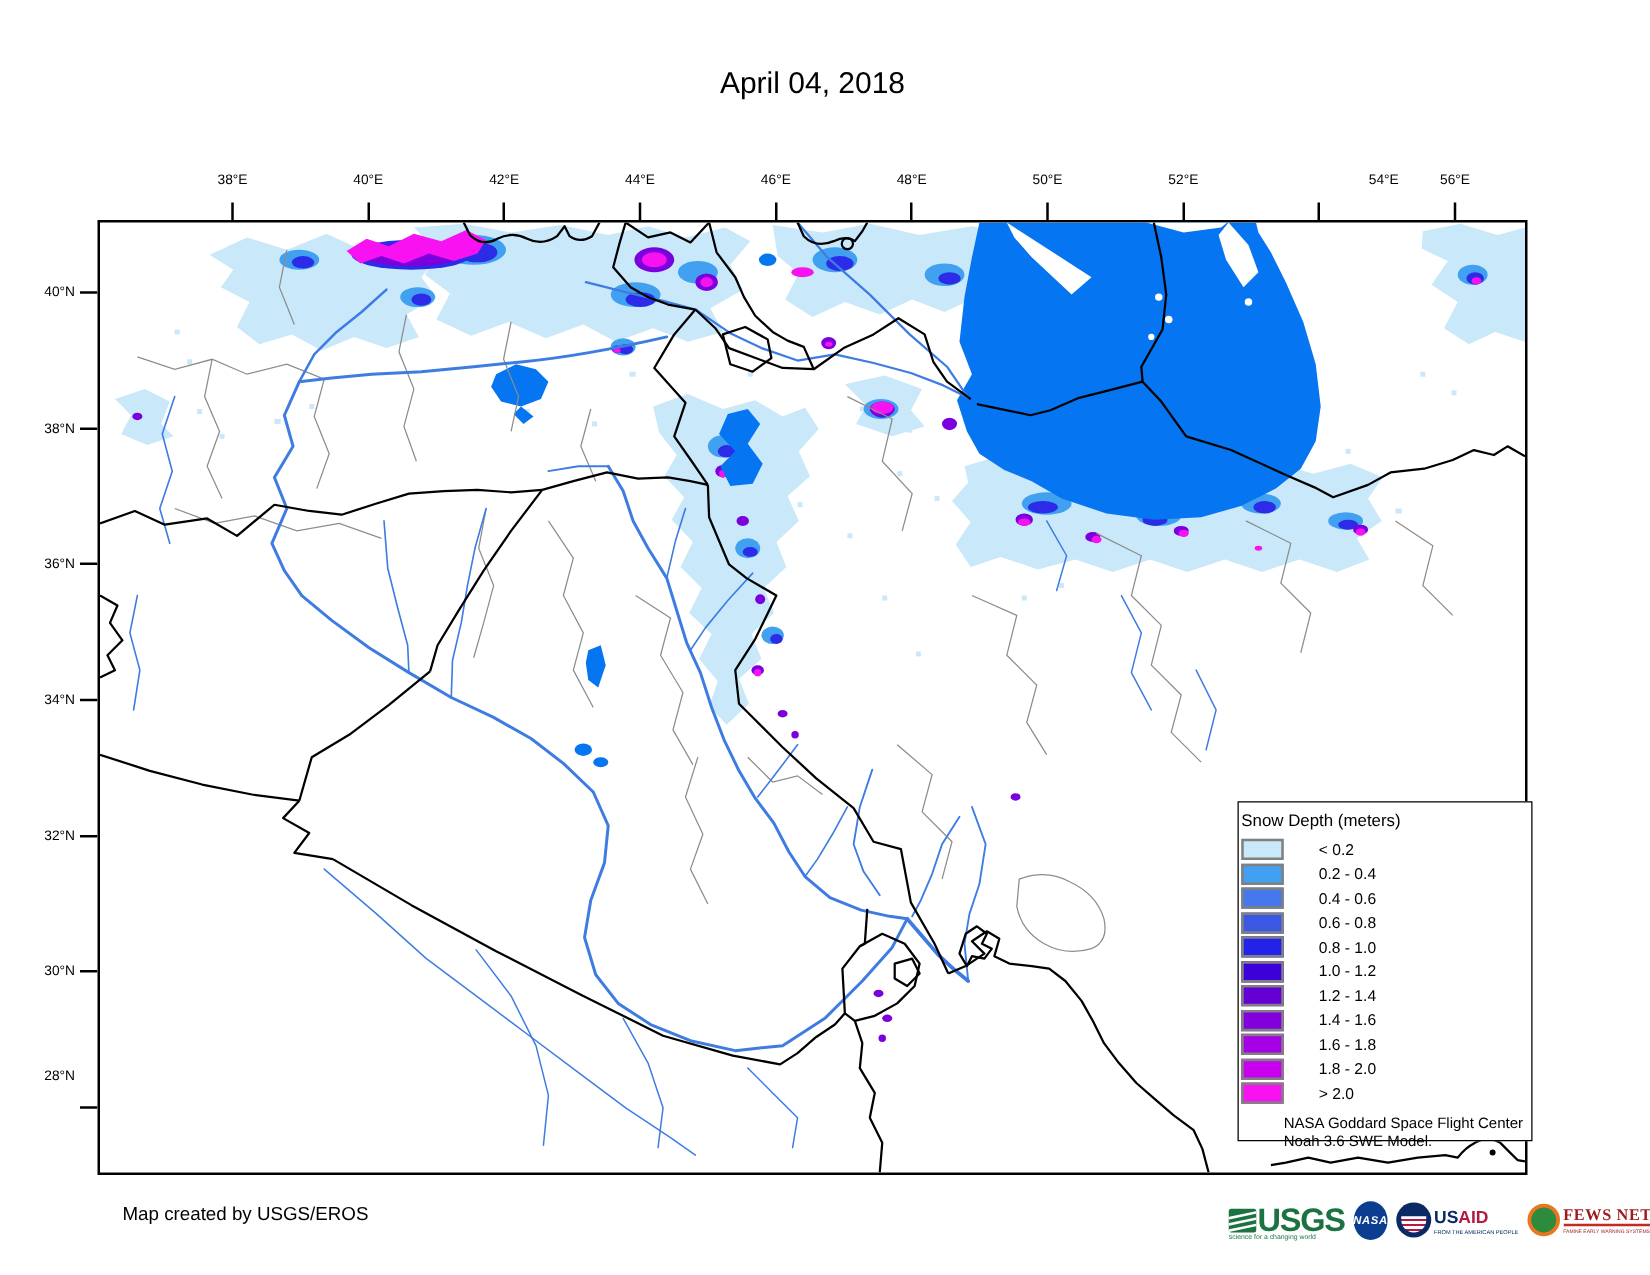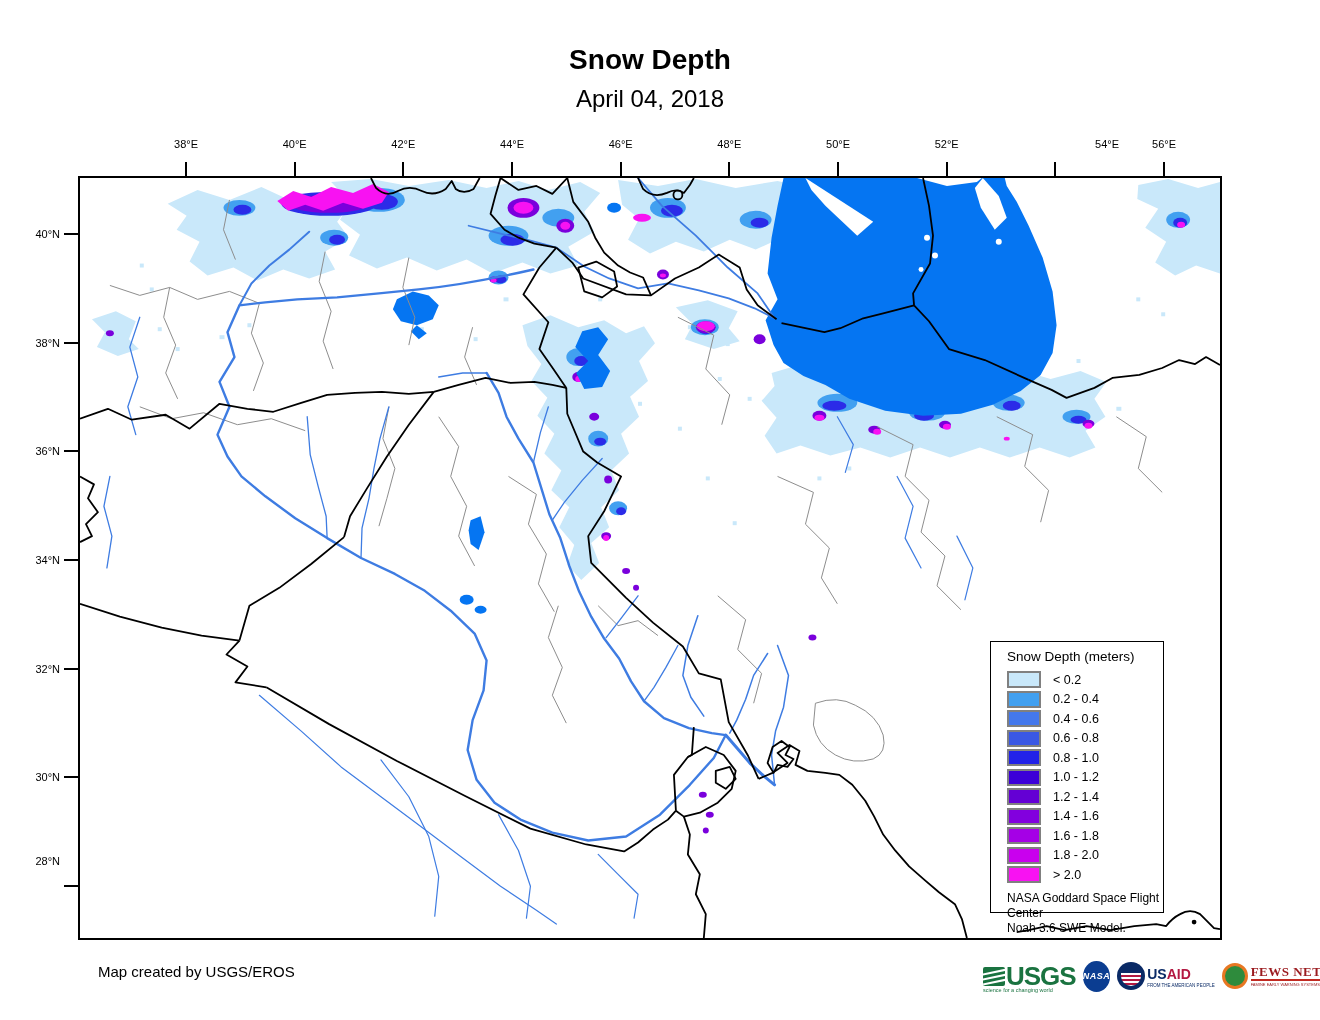--- a/index.html
+++ b/index.html
@@ -8,26 +8,26 @@
   .map-title{font-size:28px;font-weight:bold;color:#000;}
   .map-date{font-size:24px;color:#000;margin-top:9px;}
   .map-frame{position:absolute;left:78px;top:176px;width:1144px;height:764px;border:2px solid #000;box-sizing:border-box;background:#fff;}
   .map-frame svg{display:block;}
   .lon-axis{position:absolute;left:78px;top:138px;width:1144px;height:38px;}
   .lon-label{position:absolute;top:0;transform:translateX(-50%);font-size:11px;color:#000;white-space:nowrap;}
   .lon-tick{position:absolute;top:24px;width:2px;height:14px;background:#000;}
   .lat-axis{position:absolute;left:22px;top:176px;width:56px;height:764px;}
   .lat-label{position:absolute;right:18px;transform:translateY(-50%);font-size:11px;color:#000;white-space:nowrap;}
   .lat-tick{position:absolute;right:0;width:14px;height:2px;background:#000;}
-  .legend{position:absolute;left:990px;top:641px;width:174px;height:272px;background:#fff;border:1px solid #000;box-sizing:border-box;padding:7px 0 0 16px;z-index:5;}
+  .legend{position:absolute;left:990px;top:641px;width:236px;height:272px;background:#fff;border:1px solid #000;box-sizing:border-box;padding:7px 0 0 2px;z-index:5;}
   .legend-title{font-size:13.5px;color:#000;margin-bottom:6px;}
-  .legend-row{display:flex;align-items:center;height:19.5px;}
+  .legend-row{display:flex;align-items:center;height:19.5px;gap:16px;}
   .legend-swatch{width:30px;height:13px;border:2px solid #808080;box-sizing:content-box;flex:0 0 auto;}
   .legend-label{font-size:12.5px;color:#000;margin-left:12px;}
-  .legend-note{font-size:12px;color:#000;line-height:15px;margin-top:6px;}
+  .legend-note{font-size:12px;color:#000;line-height:15px;margin-top:6px;margin-left:34px;}
   .attribution{position:absolute;left:98px;top:963px;font-size:15px;color:#000;}
   .logos{position:absolute;left:983px;top:953px;width:250px;height:46px;display:flex;align-items:center;gap:7px;}
   .usgs{position:relative;display:flex;align-items:flex-start;}
   .usgs-swoosh{width:22px;height:19px;background:#1A7340;position:relative;overflow:hidden;border-radius:2px;}
   .usgs-swoosh i{position:absolute;left:-2px;width:28px;height:2px;background:#fff;transform:rotate(-12deg);}
   .usgs-text{font-size:26px;font-weight:bold;color:#1A7340;line-height:19px;margin-left:1px;letter-spacing:-1px;}
   .usgs-tag{position:absolute;left:0;top:20px;font-size:5.5px;color:#1A7340;white-space:nowrap;}
   .nasa{width:31px;height:31px;border-radius:50%;background:#0B3D91;color:#fff;display:flex;align-items:center;justify-content:center;font-size:9px;font-weight:bold;font-style:italic;letter-spacing:0.5px;}
   .usaid{display:flex;align-items:center;position:relative;}
   .usaid-seal{width:28px;height:28px;border-radius:50%;background:#0A2A66;position:relative;overflow:hidden;flex:0 0 auto;}
@@ -40,21 +40,20 @@
   .fews-globe{width:26px;height:26px;border-radius:50%;border:3px solid #E87722;background:#2E8B3C;box-sizing:border-box;flex:0 0 auto;}
   .fews-words{margin-left:3px;}
   .fews-name{font-family:"Liberation Serif",serif;font-size:13px;font-weight:bold;color:#9B1B1F;letter-spacing:0.5px;line-height:12px;}
   .fews-bar{height:2px;background:#C22A22;margin-top:1px;}
   .fews-tag{font-size:4px;color:#9B1B1F;white-space:nowrap;margin-top:1px;}
 </style>
 </head>
 <body>
 
 <div class="titles">
-  <div class="map-title">Snow Depth</div>
   <div class="map-date">April 04, 2018</div>
 </div>
 
 <div class="lon-axis">
     <div class="lon-label" style="left: 108px;">38°E</div>
     <div class="lon-tick" style="left: 107px;"></div>
     <div class="lon-label" style="left: 216.67px;">40°E</div>
     <div class="lon-tick" style="left: 215.67px;"></div>
     <div class="lon-label" style="left: 325.34px;">42°E</div>
     <div class="lon-tick" style="left: 324.34px;"></div>

